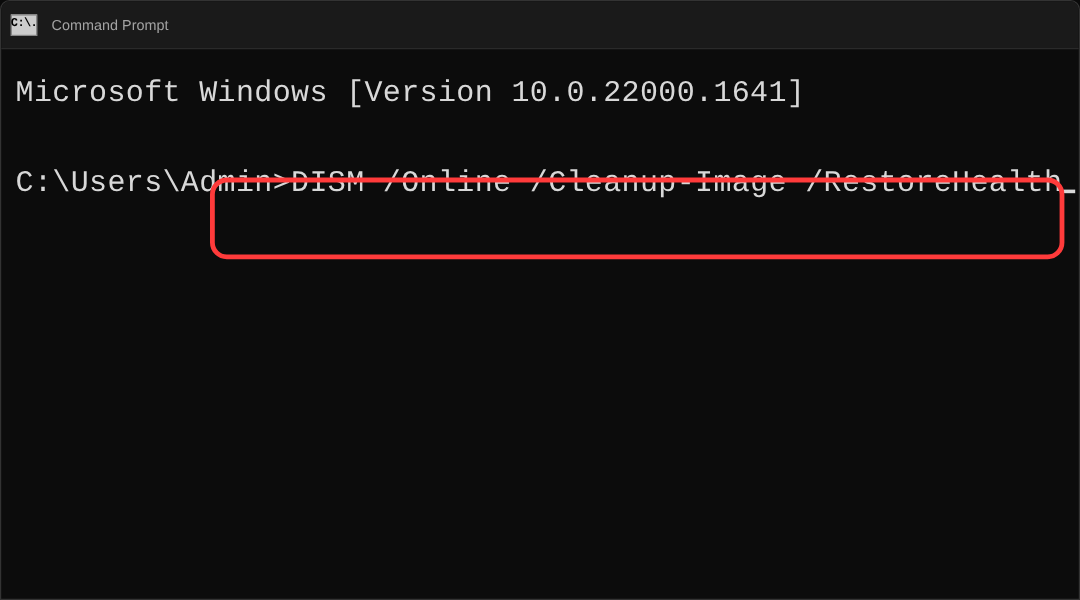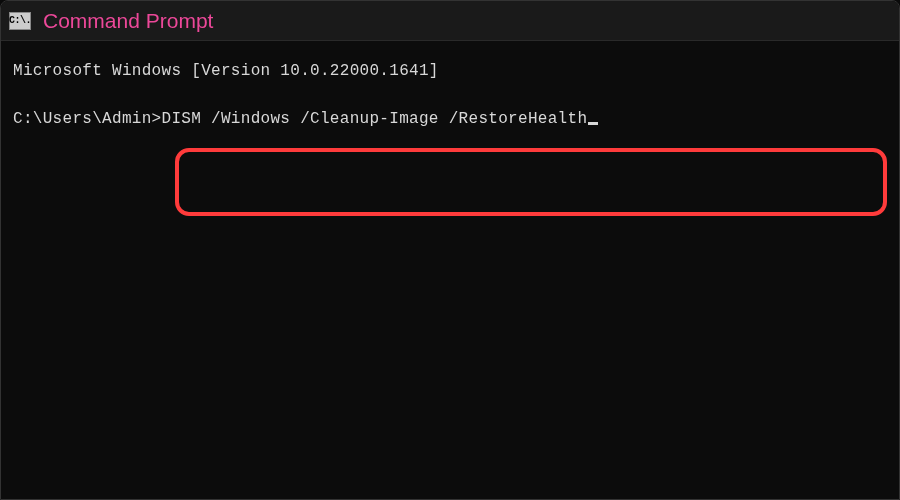--- a/index.html
+++ b/index.html
@@ -39,29 +39,29 @@
       align-items: center;
       justify-content: center;
       margin-right: 12px;
       font-size: 10px;
       font-weight: bold;
       color: #000;
       border: 1px solid #888;
       letter-spacing: -0.5px;
     }
     .titlebar-text {
-      color: #ec4899;
-      font-size: 21px;
+      color: #a3a3a3;
+      font-size: 12px;
       font-family: 'Segoe UI', Arial, sans-serif;
       font-weight: 400;
     }
     .terminal {
       padding: 18px 12px;
       color: #d8d8d8;
-      font-size: 16px;
+      font-size: 25px;
       line-height: 1.5;
       font-family: Consolas, 'Courier New', monospace;
       letter-spacing: 0.3px;
     }
     .line {
       white-space: pre;
     }
     .blank-line {
       height: 1.5em;
     }
@@ -94,17 +94,17 @@
 <body>
 
 <div class="window">
   <div class="titlebar">
     <div class="titlebar-icon">C:\.</div>
     <div class="titlebar-text">Command Prompt</div>
   </div>
   <div class="terminal">
     <div class="line">Microsoft Windows [Version 10.0.22000.1641]</div>
     <div class="blank-line"></div>
-    <div class="prompt-line"><span>C:\Users\Admin&gt;</span><span>DISM /Windows /Cleanup-Image /RestoreHealth</span><span class="cursor"></span></div>
+    <div class="prompt-line"><span>C:\Users\Admin&gt;</span><span>DISM /Online /Cleanup-Image /RestoreHealth</span><span class="cursor"></span></div>
   </div>
 </div>
 
 <div class="highlight-box"></div>
 
 </body></html>

